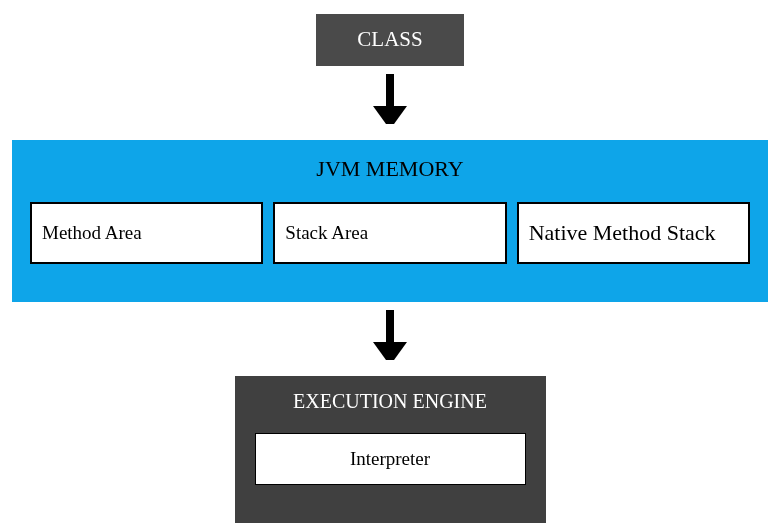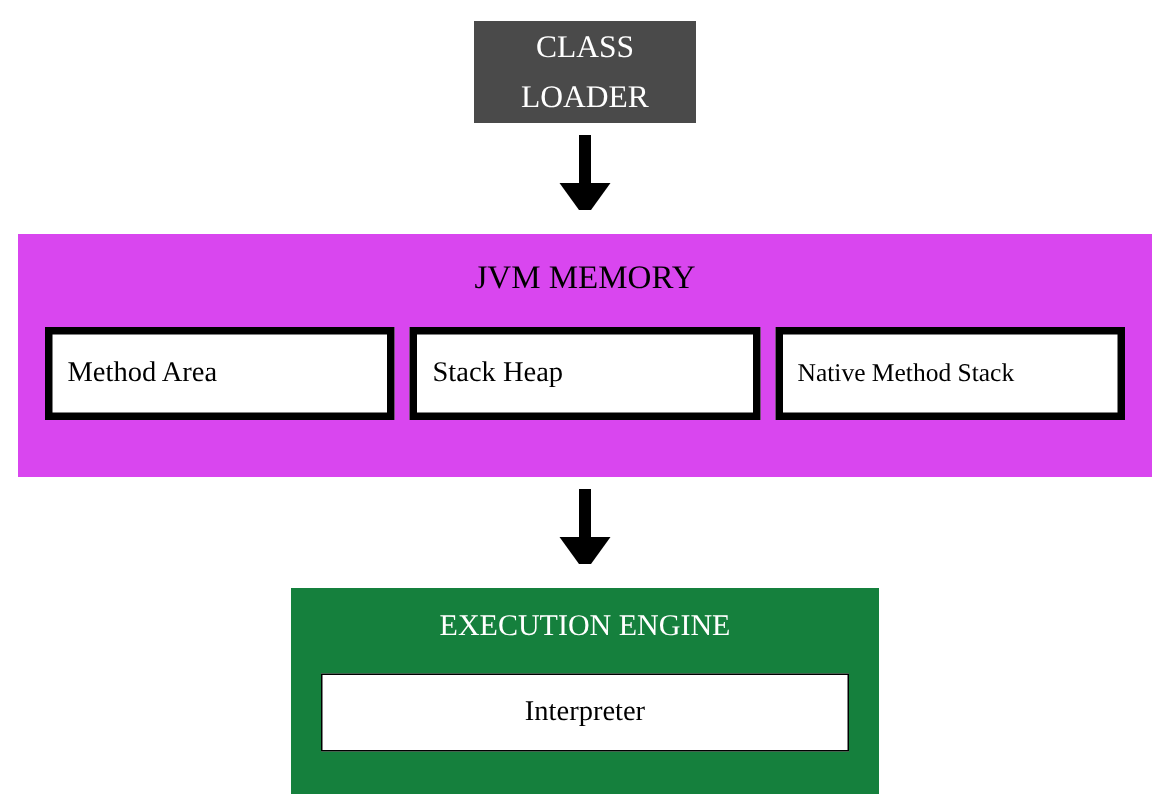--- a/index.html
+++ b/index.html
@@ -38,53 +38,53 @@
       background: #000;
     }
     .arrow-head {
       width: 0;
       height: 0;
       border-left: 13px solid transparent;
       border-right: 13px solid transparent;
       border-top: 18px solid #000;
     }
     .jvm-memory {
-      background: #d946ef;
+      background: #0ea5e9;
       width: 756px;
       padding: 12px 14px 34px 14px;
     }
     .jvm-memory-title {
       text-align: center;
       font-size: 22px;
       color: #000;
       margin-bottom: 12px;
     }
     .memory-boxes {
       display: flex;
       justify-content: space-between;
       gap: 10px;
     }
     .memory-box {
       background: #ffffff;
-      border: 5px solid #000000;
+      border: 2px solid #000000;
       flex: 1;
       height: 62px;
       display: flex;
       align-items: center;
       padding: 0 10px;
       font-size: 19px;
       color: #000;
       line-height: 1.15;
     }
     .memory-box.small-text {
-      font-size: 17px;
+      font-size: 22px;
     }
     .execution-engine {
-      background: #15803d;
-      width: 392px;
+      background: #404040;
+      width: 311px;
       padding: 10px 16px 34px 16px;
     }
     .execution-title {
       text-align: center;
       color: #ffffff;
       font-size: 20px;
       margin-bottom: 12px;
     }
     .engine-boxes {
       display: flex;
@@ -102,33 +102,32 @@
       font-size: 19px;
       color: #000;
       padding: 0 8px;
     }
   </style>
 </head>
 <body>
 
 <div class="class-loader">
   <span>CLASS</span>
-  <span>LOADER</span>
 </div>
 
 <div class="arrow">
   <div class="arrow-line"></div>
   <div class="arrow-head"></div>
 </div>
 
 <div class="jvm-memory">
   <div class="jvm-memory-title">JVM MEMORY</div>
   <div class="memory-boxes">
     <div class="memory-box">Method Area</div>
-    <div class="memory-box">Stack Heap</div>
+    <div class="memory-box">Stack Area</div>
     <div class="memory-box small-text">Native Method Stack</div>
   </div>
 </div>
 
 <div class="arrow">
   <div class="arrow-line"></div>
   <div class="arrow-head"></div>
 </div>
 
 <div class="execution-engine">

